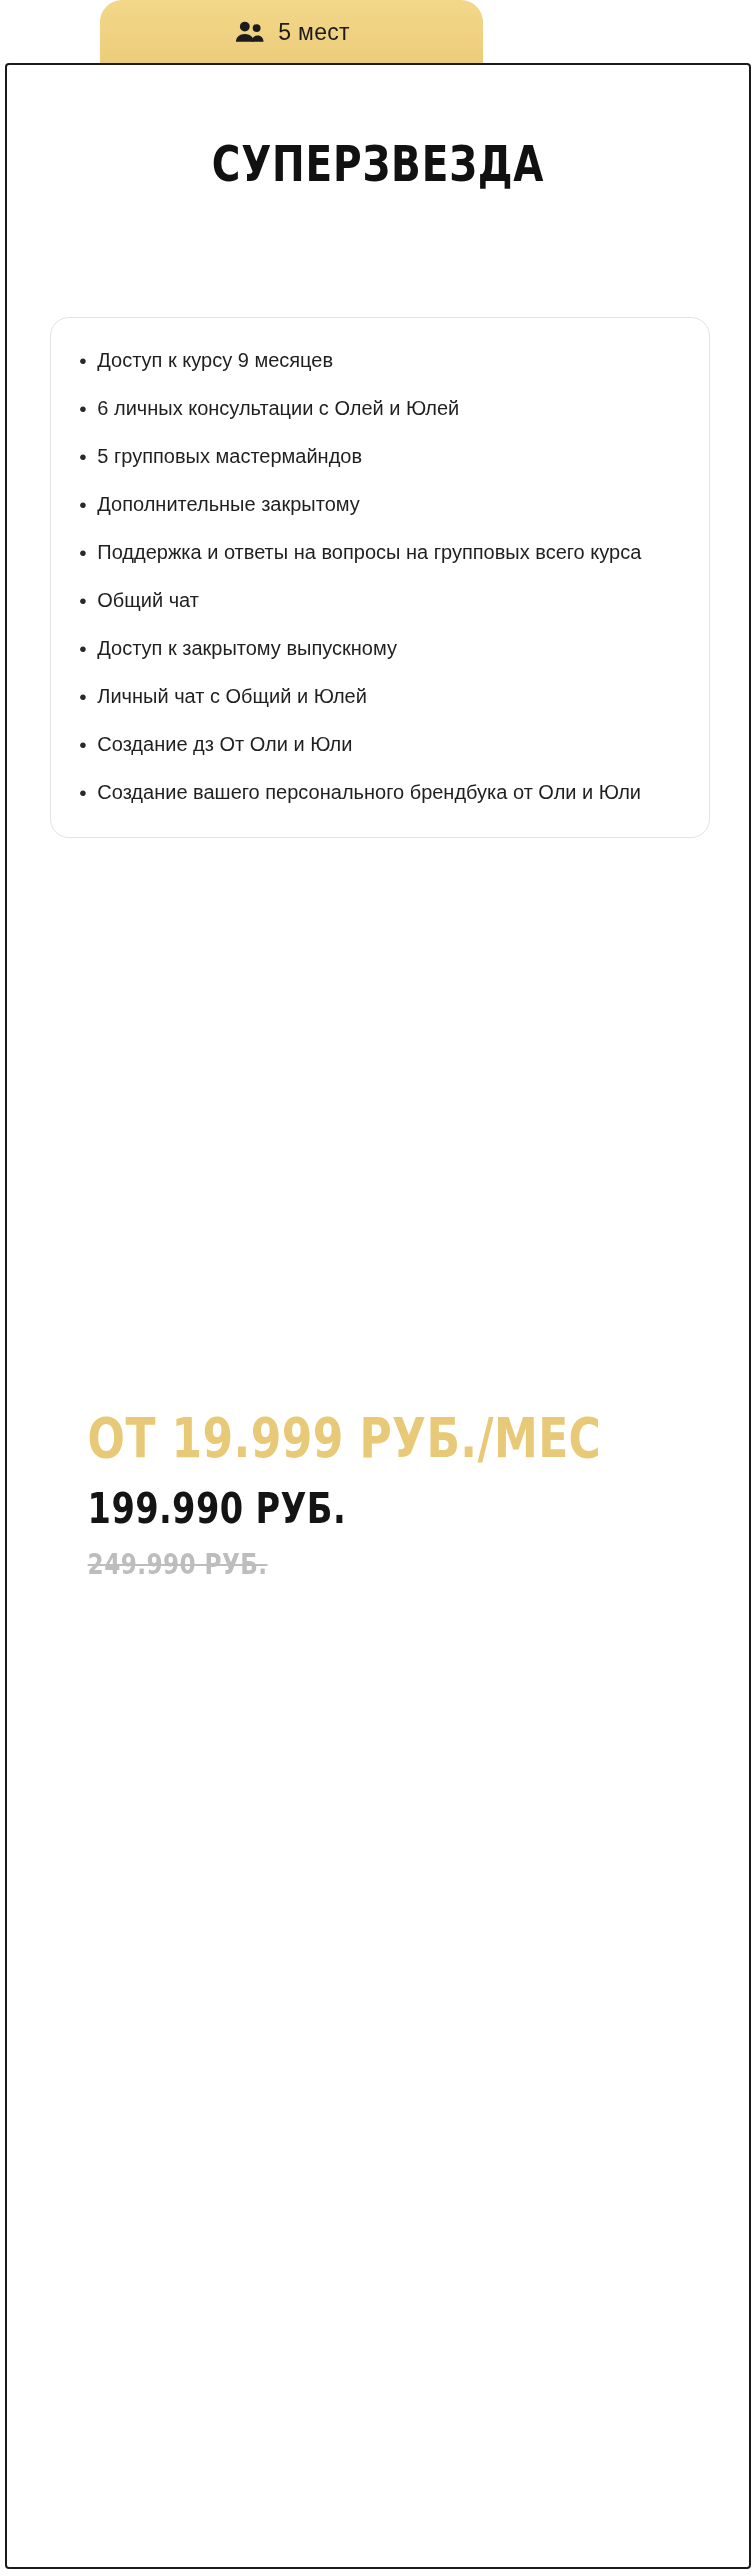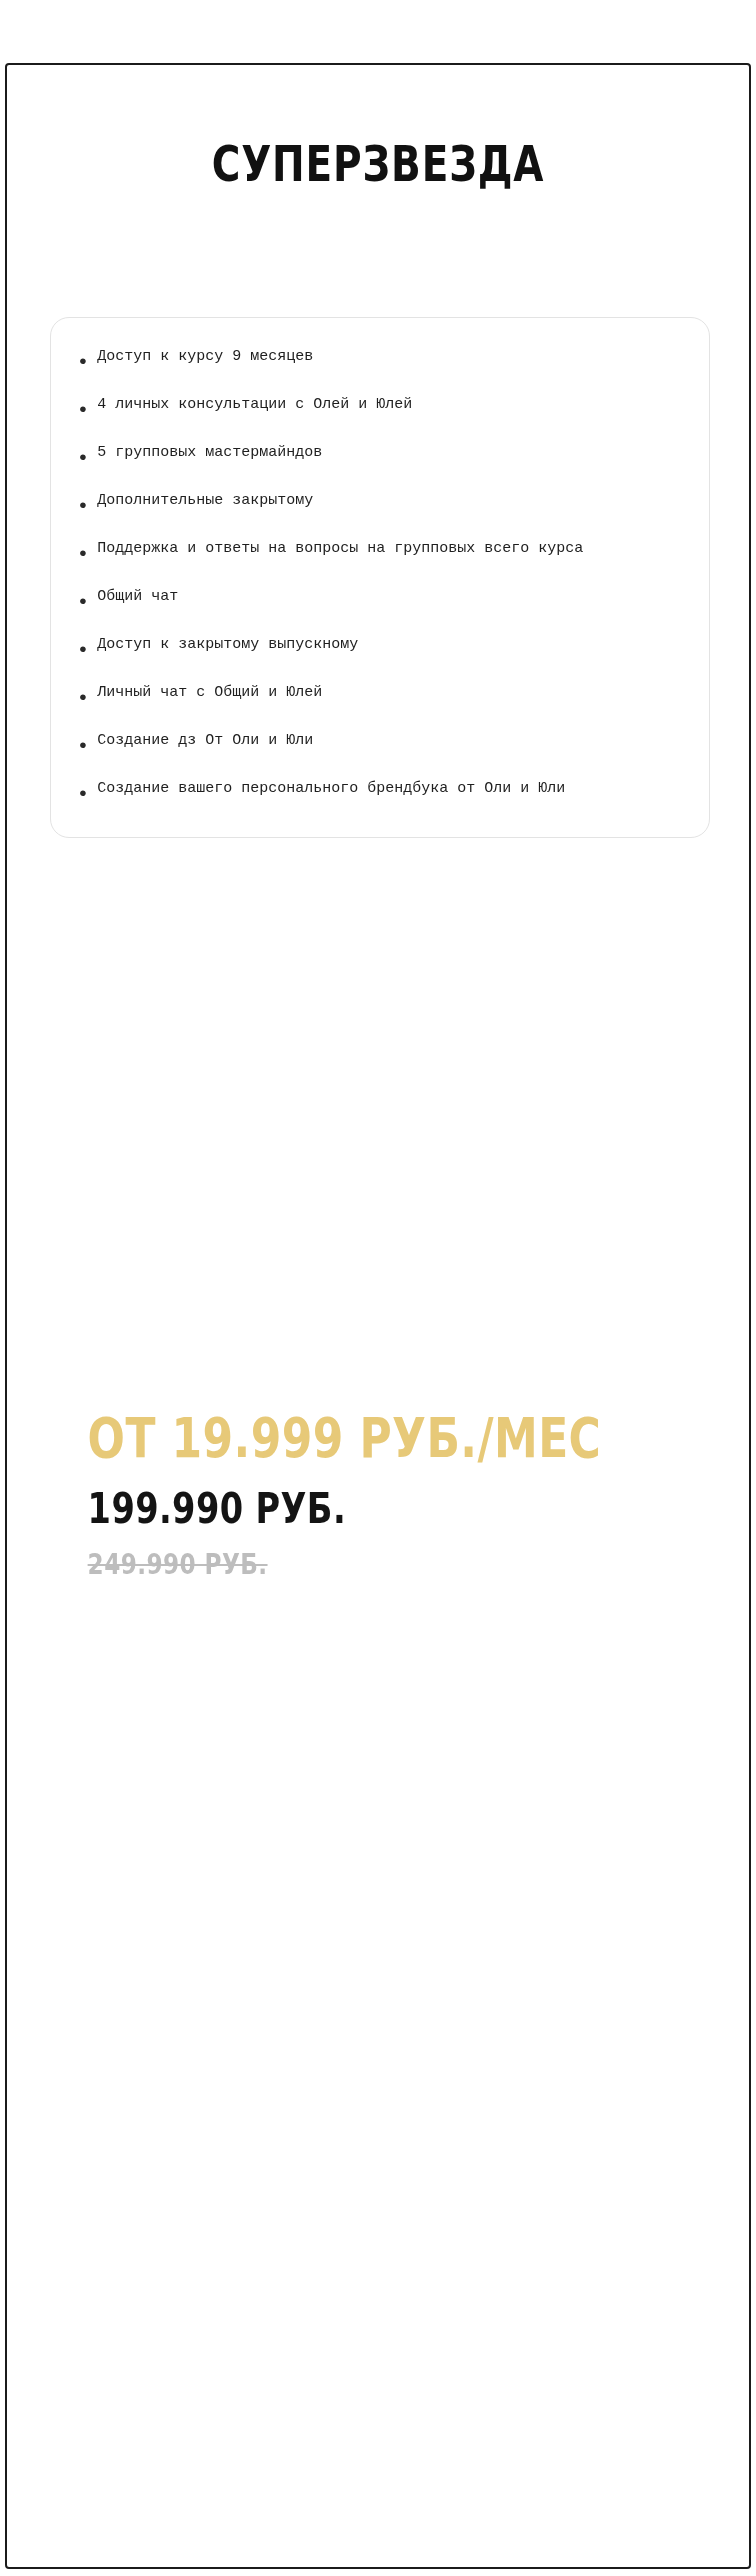--- a/index.html
+++ b/index.html
@@ -101,24 +101,23 @@
   .feature-bullet {
     flex: 0 0 auto;
     width: 18px;
     font-size: 21px;
     line-height: 1.38;
     color: #2a2a2a;
     text-align: left;
   }
   .feature-text {
     flex: 1 1 auto;
-    font-size: 15px;
+    font-size: 20px;
     line-height: 1.38;
     color: #1f1f1f;
-    font-family: Liberation Mono, monospace;
   }
 
   
   .pricing {
     position: absolute;
     left: 0;
     top: 1345px;
     width: 746px;
     text-align: left;
     margin-left: 6px;
@@ -156,35 +155,46 @@
     text-decoration-thickness: 2.1px;
     transform: scaleX(0.8);
     transform-origin: center;
   }
 </style>
 </head>
 <body>
 
 <div class="page">
 
+  <div class="seats-tab">
+    <span class="people-icon">
+      <svg viewBox="0 0 64 48" width="31.5" height="24" xmlns="http://www.w3.org/2000/svg" aria-hidden="true">
+        <circle cx="24" cy="13" r="10" fill="#1b1b1b"></circle>
+        <path d="M6 44c0-10 8-16 18-16s18 6 18 16z" fill="#1b1b1b"></path>
+        <circle cx="48" cy="16" r="8" fill="#1b1b1b"></circle>
+        <path d="M38 44c0-8 5-13 12-13s12 5 12 13z" fill="#1b1b1b"></path>
+      </svg>
+    </span>
+    <span class="seats-label">5 мест</span>
+  </div>
 
   <div class="card">
 
     <h1 class="card-title">СУПЕРЗВЕЗДА</h1>
 
     <div class="features">
 
       <div class="feature-item">
         <span class="feature-bullet">•</span>
         <span class="feature-text">Доступ к курсу 9 месяцев</span>
       </div>
 
       <div class="feature-item">
         <span class="feature-bullet">•</span>
-        <span class="feature-text">4 личных консультации с Олей и Юлей</span>
+        <span class="feature-text">6 личных консультации с Олей и Юлей</span>
       </div>
 
       <div class="feature-item">
         <span class="feature-bullet">•</span>
         <span class="feature-text">5 групповых мастермайндов</span>
       </div>
 
       <div class="feature-item">
         <span class="feature-bullet">•</span>
         <span class="feature-text">Дополнительные закрытому</span>

